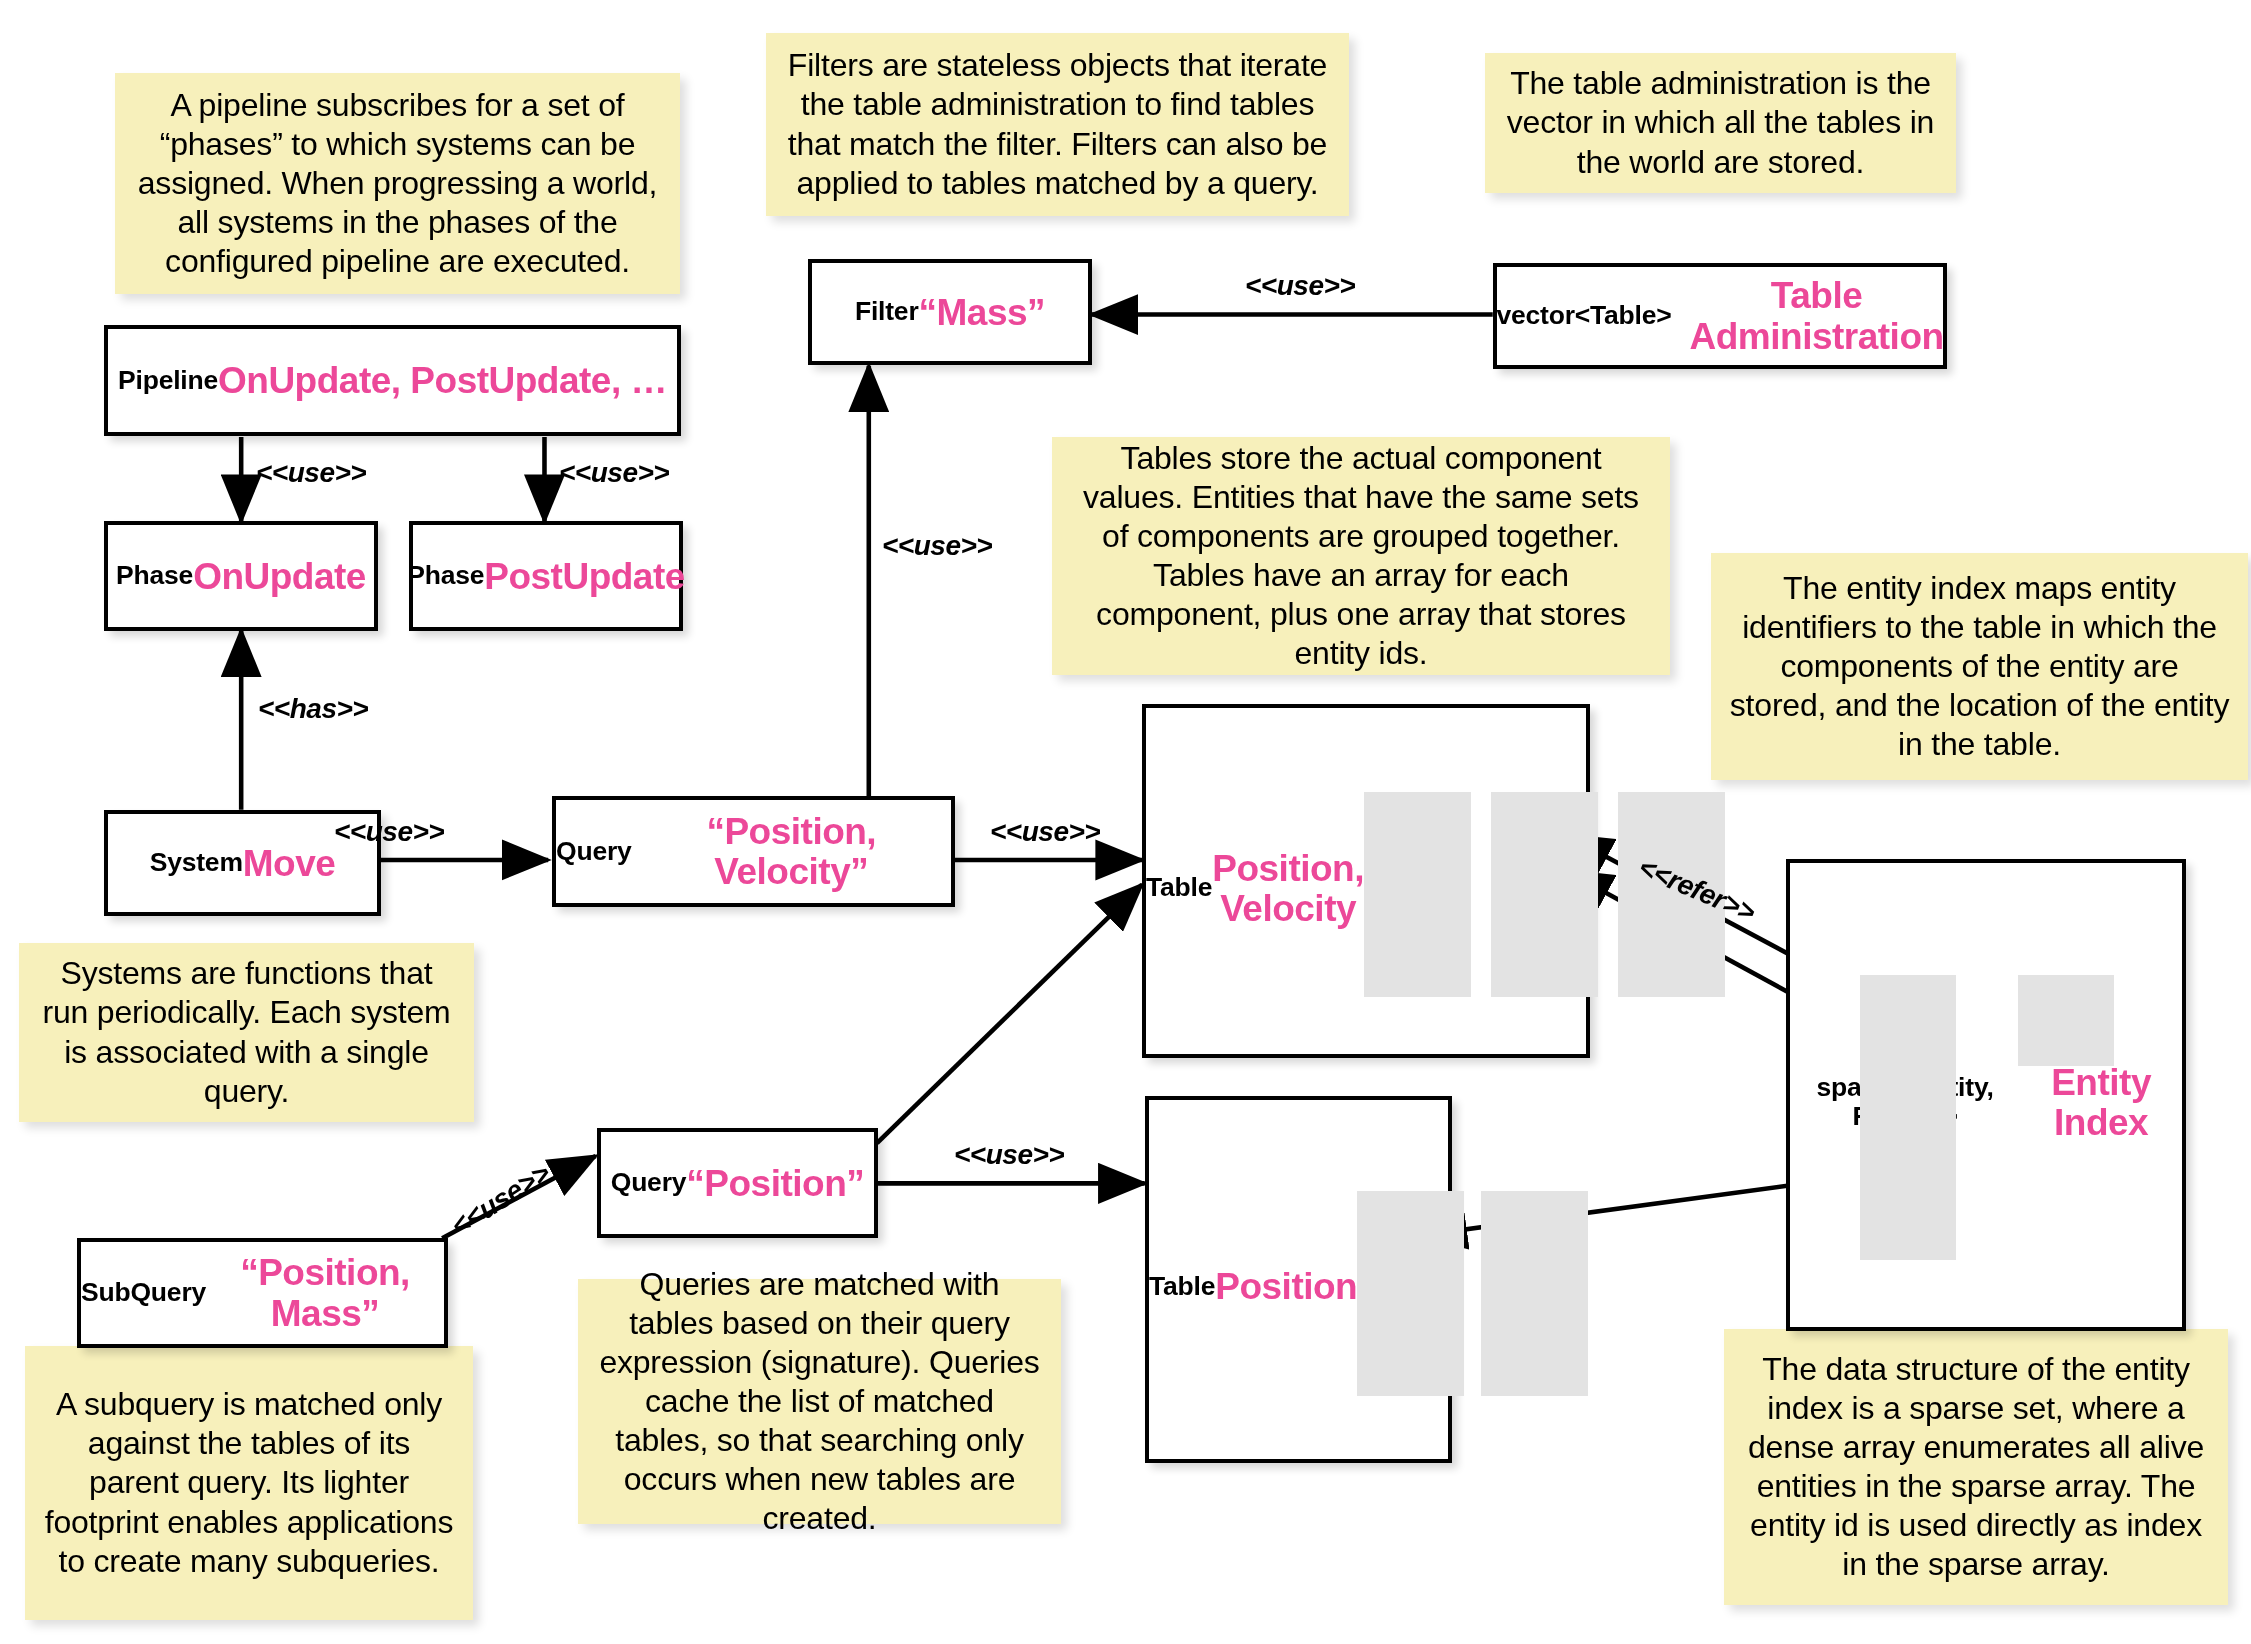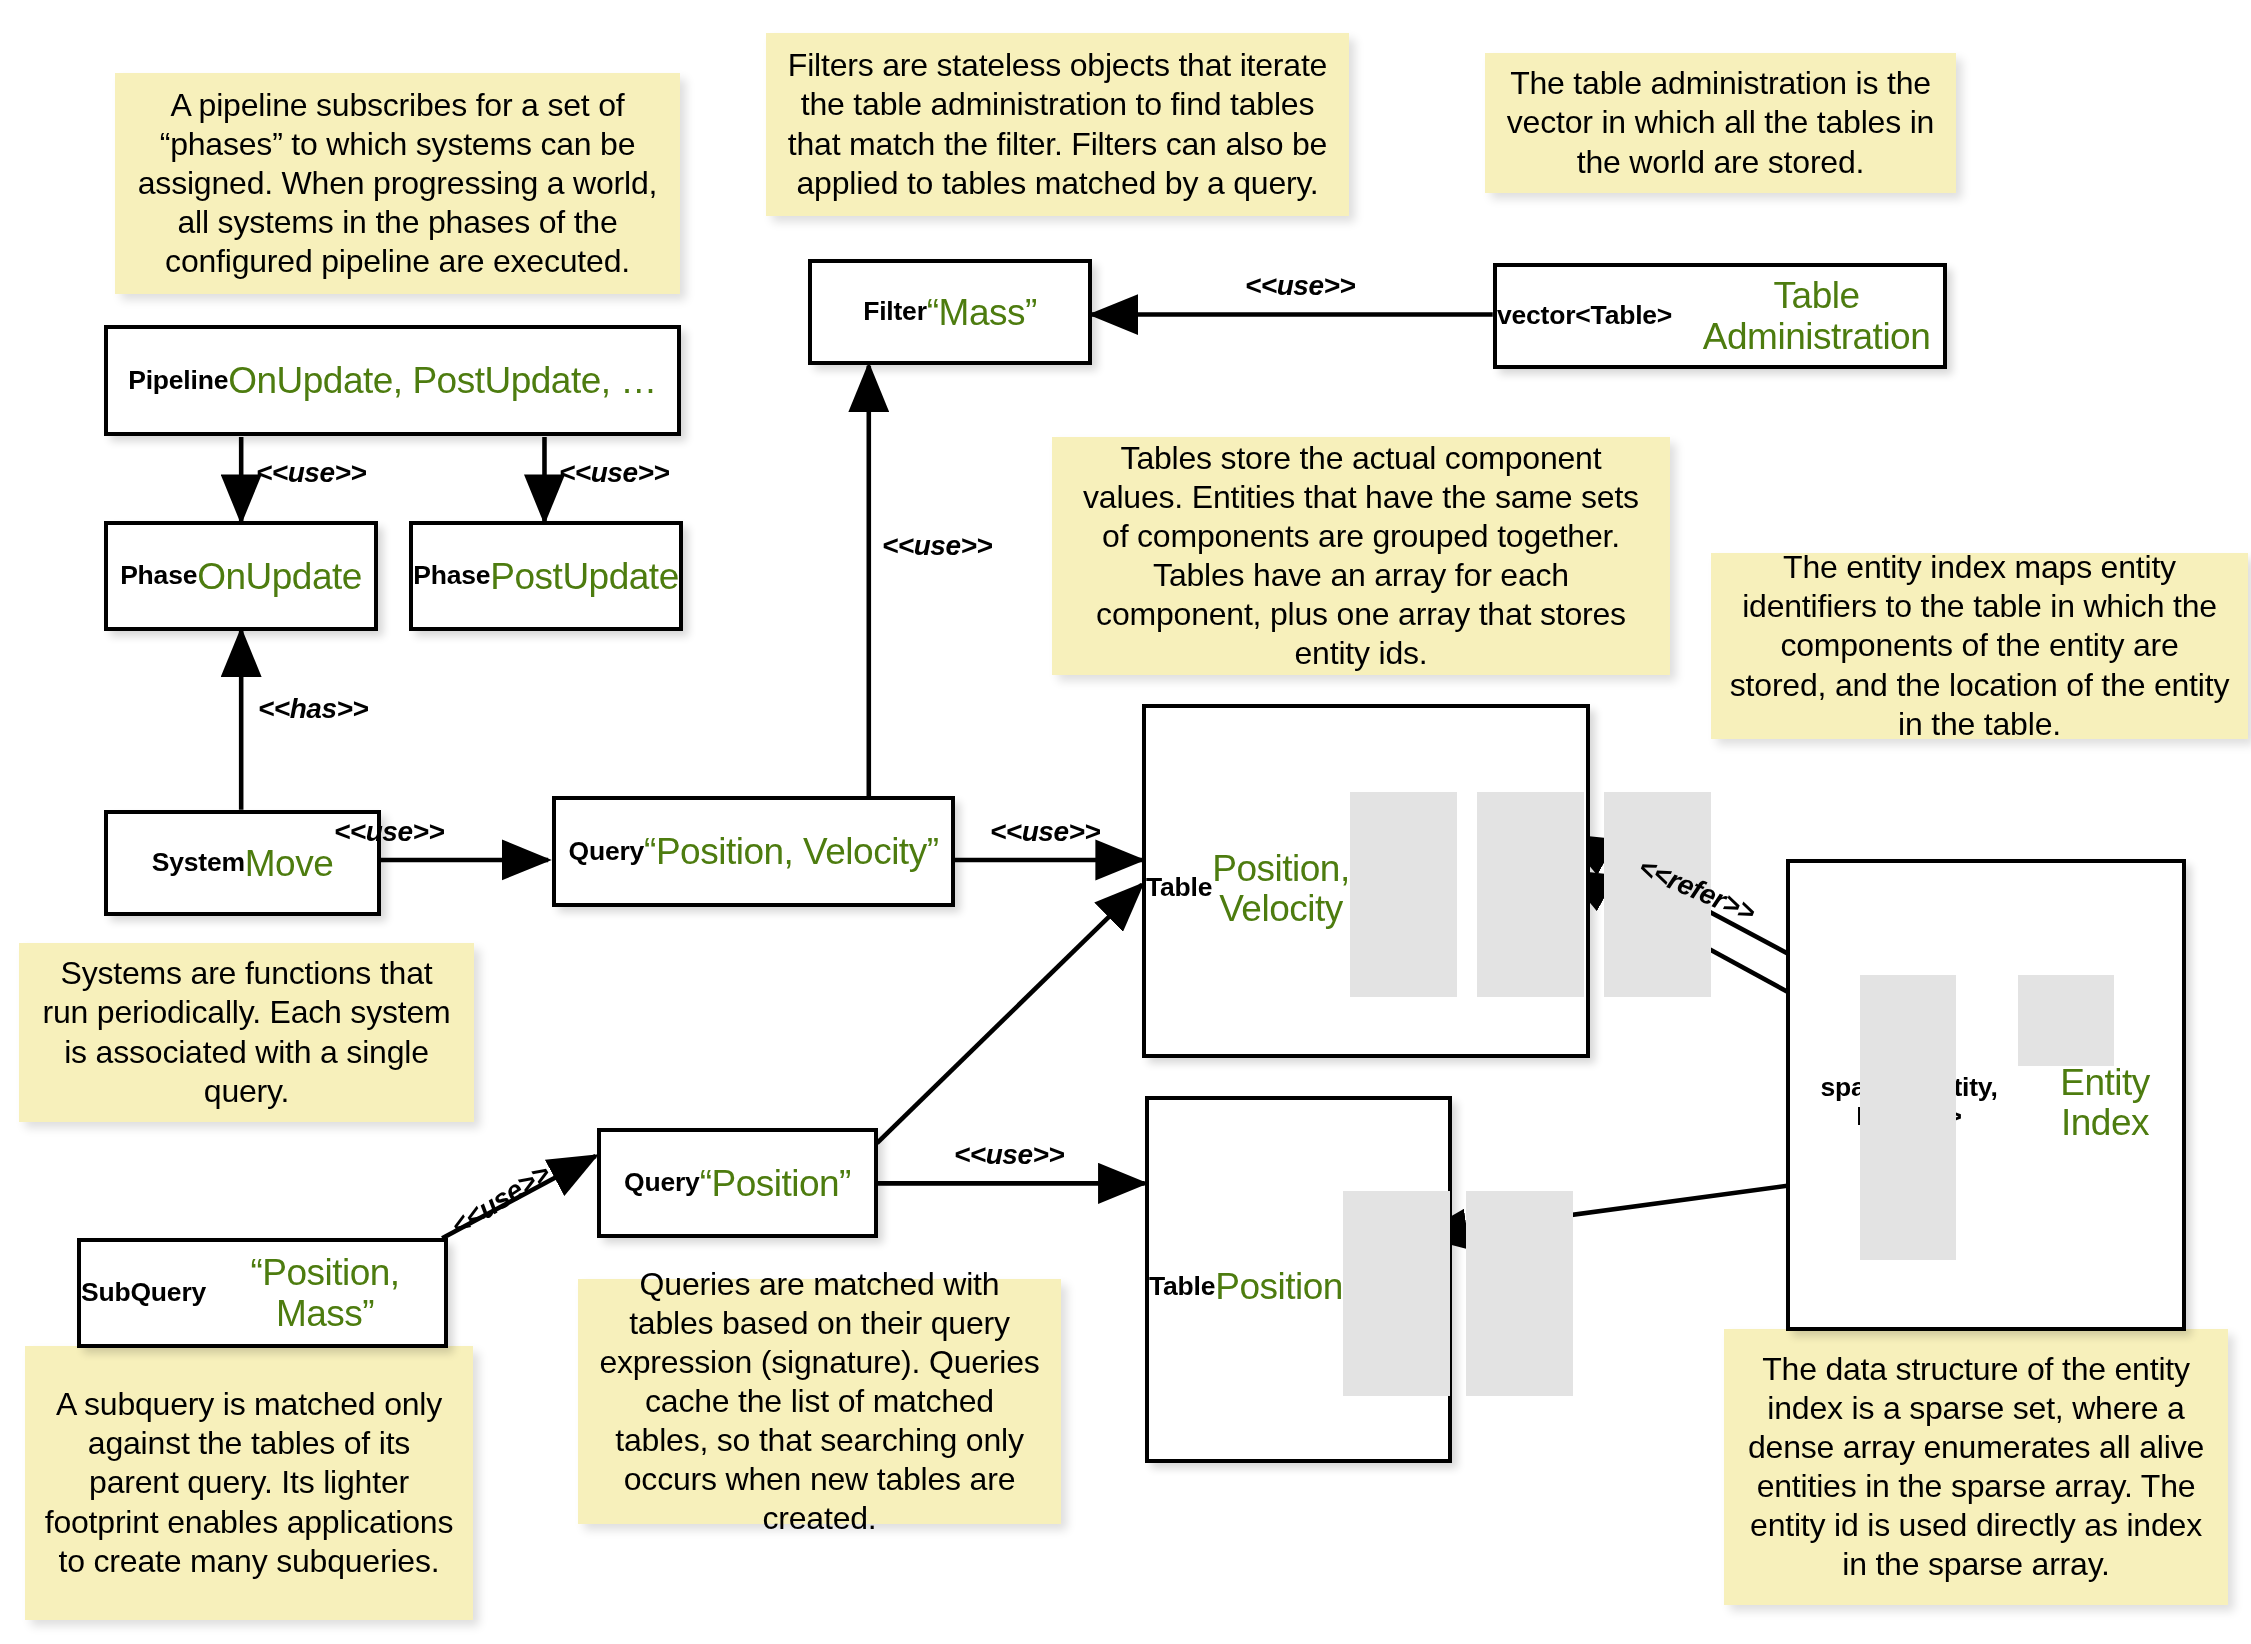--- a/index.html
+++ b/index.html
@@ -38,22 +38,22 @@
   }
   .node .stereo {
     font-size: 26.5px;
     font-weight: bold;
     color: #000;
     line-height: 1.12;
     letter-spacing: -0.2px;
   }
   .node .title {
     font-size: 37px;
-    font-weight: normal;
-    color: #4d7c0f;
+    font-weight: bold;
+    color: #ec4899;
     line-height: 1.1;
     letter-spacing: -0.5px;
     margin-top: 1.8px;
   }
   .node.tablebox {
     justify-content: flex-start;
     padding-top: 14.6px;
   }
   .cols {
     display: flex;
@@ -160,21 +160,21 @@
   </div>
 
   <div class="note" style="left:1485px; top:53px; width:471px; height:140px;">
     <span>The table administration is the vector in which all the tables in the world are stored.</span>
   </div>
 
   <div class="note" style="left:1052px; top:437px; width:618px; height:238px;">
     <span>Tables store the actual component values. Entities that have the same sets of components are grouped together. Tables have an array for each component, plus one array that stores entity ids.</span>
   </div>
 
-  <div class="note" style="left:1711px; top:553px; width:537px; height:186px;">
+  <div class="note" style="left:1711px; top:553px; width:537px; height:227px;">
     <span>The entity index maps entity identifiers to the table in which the components of the entity are stored, and the location of the entity in the table.</span>
   </div>
 
   <div class="note" style="left:19px; top:943px; width:455px; height:179px;">
     <span>Systems are functions that run periodically. Each system is associated with a single query.</span>
   </div>
 
   <div class="note" style="left:25px; top:1346px; width:448px; height:274px;">
     <span>A subquery is matched only against the tables of its parent query. Its lighter footprint enables applications to create many subqueries.</span>
   </div>

